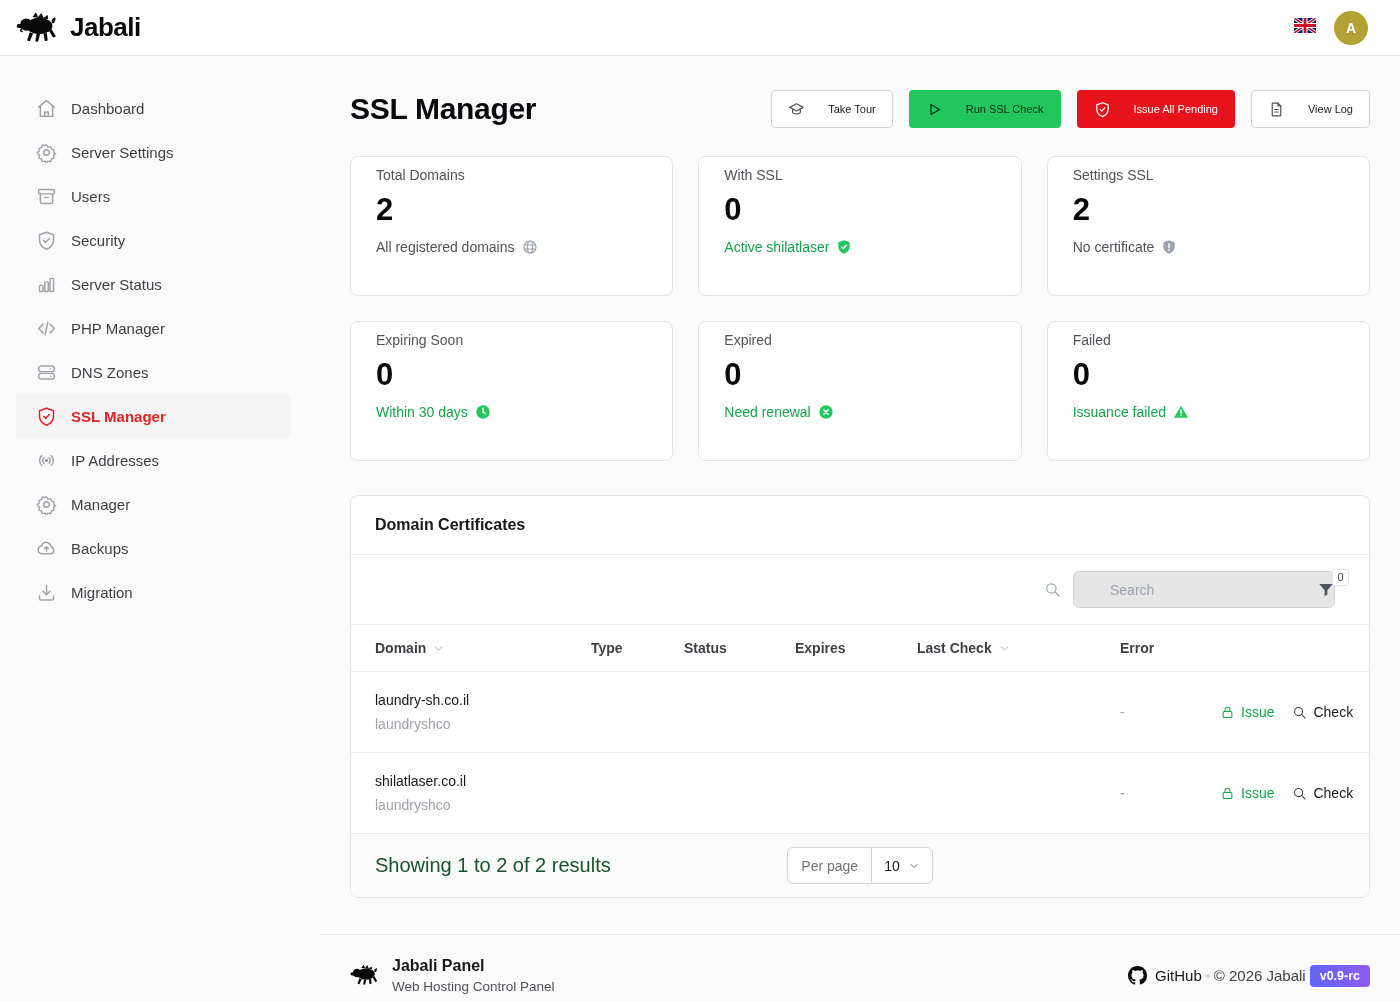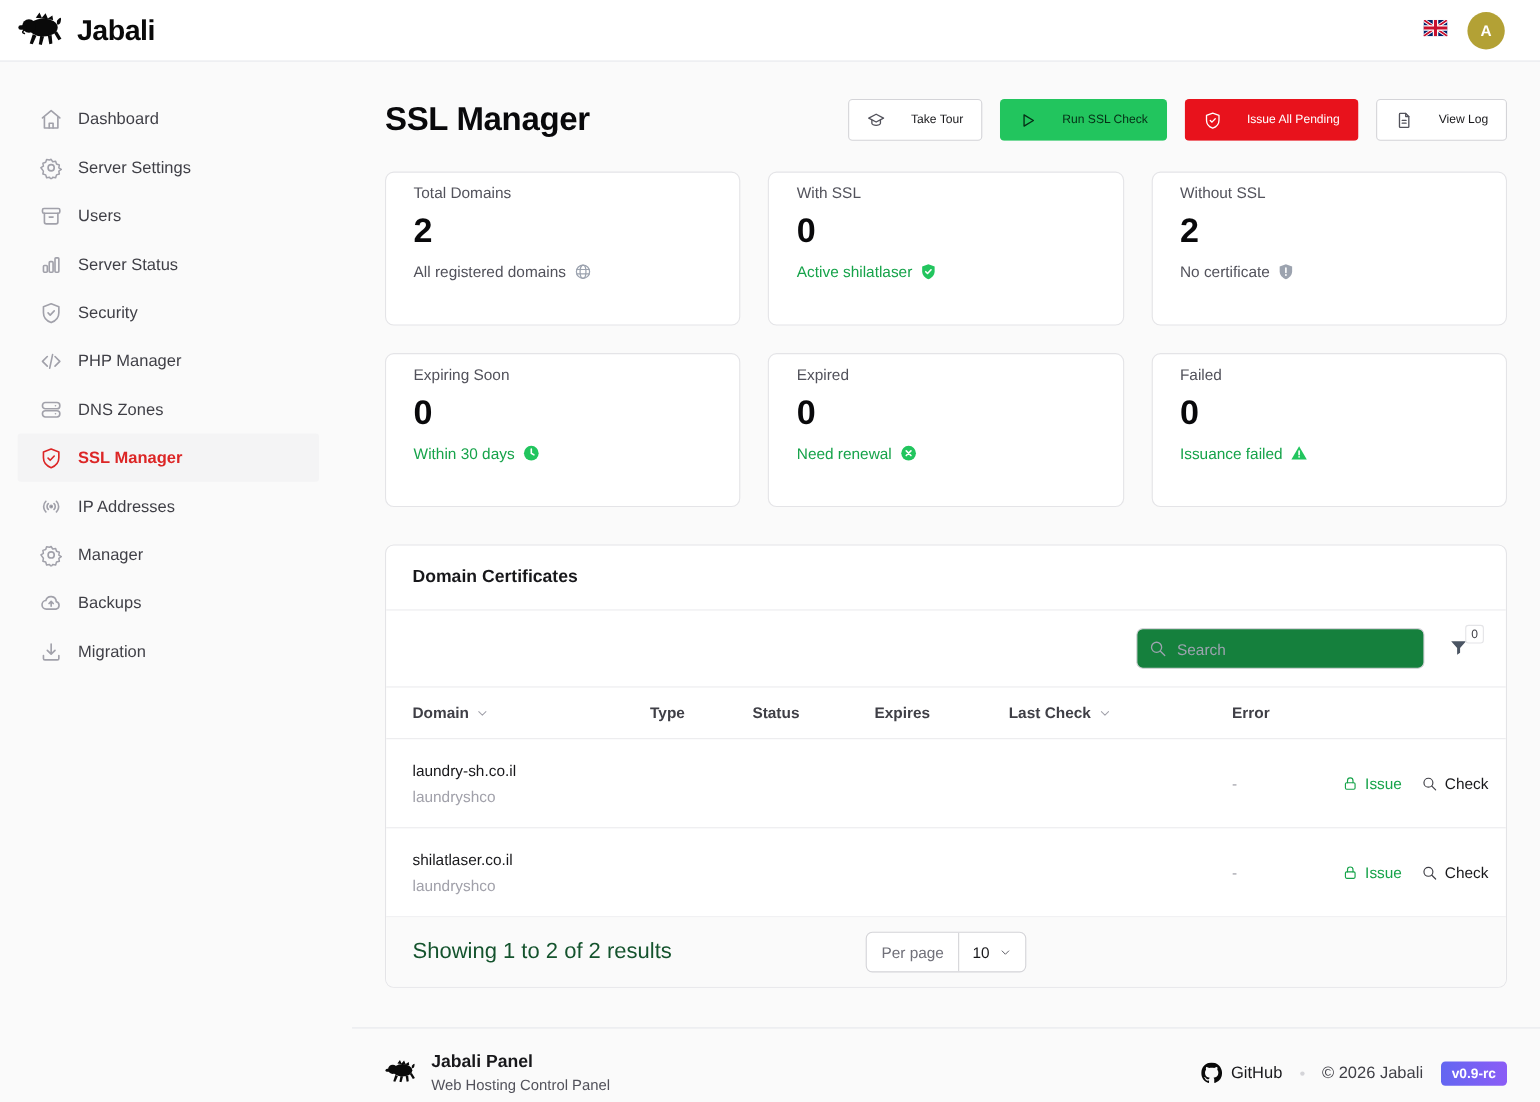--- a/index.html
+++ b/index.html
@@ -54,22 +54,22 @@
   .stat-sub svg { width:16px; height:16px; }
 
   
   .table-card { overflow:hidden; }
   .tc-head { padding:20px 24px; font-size:16px; font-weight:700; color:#18181b;
     border-bottom:1px solid #ececee; }
   .tc-toolbar { display:flex; align-items:center; justify-content:flex-end; gap:20px;
     padding:16px 24px; border-bottom:1px solid #ececee; }
   .search-box { position:relative; width:262px; }
   .search-box input { width:100%; height:37px; border:1px solid #d4d4d8; border-radius:6px;
-    padding:0 12px 0 36px; font-size:14px; color:#18181b; background:#15803d; outline:none;
-    font-family:"Liberation Sans", sans-serif; }
+    padding:0 12px 0 36px; font-size:14px; color:#18181b; background:#e5e5e5; outline:none;
+    font-family:"Liberation Sans", sans-serif;margin-left:40px; }
   .search-box input::placeholder { color:#9ca3af; }
   .search-box svg { position:absolute; left:11px; top:10px; width:17px; height:17px; stroke:#9ca3af; }
   .filter-wrap { position:relative; padding:6px 10px 2px 2px; cursor:pointer; }
   .filter-wrap .funnel { width:18px; height:18px; fill:#4b5563; }
   .filter-badge { position:absolute; top:-6px; right:-4px; min-width:17px; height:17px;
     background:#fff; border:1px solid #e4e4e7; border-radius:3px; font-size:11px; color:#3f3f46;
     display:flex; align-items:center; justify-content:center; padding:0 3px; }
 
   .trow { display:grid; grid-template-columns:216px 93px 111px 122px 203px 100px 1fr;
     align-items:center; padding:0 24px; }
@@ -95,21 +95,21 @@
   .perpage .pp-value { display:flex; align-items:center; gap:8px; padding:0 12px;
     border-left:1px solid #d4d4d8; font-size:14px; color:#18181b; cursor:pointer; }
   .perpage .pp-value svg { width:12px; height:12px; stroke:#52525b; }
 
   
   .page-footer { margin:36px -30px 0; border-top:1px solid #e5e7eb;
     padding:22px 30px 26px; display:flex; align-items:center; justify-content:space-between; }
   .pf-left { display:flex; align-items:center; gap:12px; }
   .pf-brand { font-size:16px; font-weight:700; color:#18181b; margin-bottom:4px; }
   .pf-tag { font-size:13.5px; color:#52525b; }
-  .pf-right { display:flex; align-items:center; gap:16px; }
+  .pf-right { display:flex; align-items:center; gap:4px; }
   .gh { display:inline-flex; align-items:center; gap:8px; font-size:15px; color:#18181b; cursor:pointer; }
   .dot-sep { width:4px; height:4px; border-radius:50%; background:#d4d4d8; }
   .copyright { font-size:15px; color:#3f3f46; }
   .version-badge { background:linear-gradient(90deg,#6366f1,#8b5cf6); color:#fff;
     font-size:12.5px; font-weight:600; padding:4px 10px; border-radius:4px; }
 
   svg.stroke { fill:none; stroke-width:1.7; stroke-linecap:round; stroke-linejoin:round; }
 </style>
 </head>
 <body>
@@ -169,32 +169,32 @@
     <div class="nav-item">
       <svg class="stroke" viewBox="0 0 24 24">
           <rect x="3" y="4" width="18" height="5" rx="1.5"></rect>
           <path d="M5 9v9a2 2 0 0 0 2 2h10a2 2 0 0 0 2-2V9"></path>
           <path d="M10 13h4"></path>
         </svg>
       <span>Users</span>
     </div>
     <div class="nav-item">
       <svg class="stroke" viewBox="0 0 24 24">
+          <path d="M12 2.5l8 3v6.2c0 4.8-3.4 8.5-8 10.3-4.6-1.8-8-5.5-8-10.3V5.5l8-3z"></path>
+          <path d="M8.8 12l2.2 2.2 4.2-4.4"></path>
+        </svg>
+      <span>Security</span>
+    </div>
+    <div class="nav-item">
+      <svg class="stroke" viewBox="0 0 24 24">
           <rect x="4" y="13" width="4" height="7" rx="1"></rect>
           <rect x="10" y="9" width="4" height="11" rx="1"></rect>
           <rect x="16" y="5" width="4" height="15" rx="1"></rect>
         </svg>
       <span>Server Status</span>
-    </div>
-    <div class="nav-item">
-      <svg class="stroke" viewBox="0 0 24 24">
-          <path d="M12 2.5l8 3v6.2c0 4.8-3.4 8.5-8 10.3-4.6-1.8-8-5.5-8-10.3V5.5l8-3z"></path>
-          <path d="M8.8 12l2.2 2.2 4.2-4.4"></path>
-        </svg>
-      <span>Security</span>
     </div>
     <div class="nav-item">
       <svg class="stroke" viewBox="0 0 24 24">
           <path d="M8 7l-5 5 5 5"></path>
           <path d="M16 7l5 5-5 5"></path>
           <path d="M13.5 5l-3 14"></path>
         </svg>
       <span>PHP Manager</span>
     </div>
     <div class="nav-item">
@@ -297,21 +297,21 @@
         <div class="stat-value">0</div>
         <div class="stat-sub green">
           <span>Active shilatlaser</span>
           <svg viewBox="0 0 24 24">
               <path fill="#22c55e" d="M12 1.8l8.5 3.2v6.4c0 5.1-3.6 9-8.5 10.9-4.9-1.9-8.5-5.8-8.5-10.9V5z"></path>
               <path d="M8.4 12l2.4 2.4 4.8-5" fill="none" stroke="#fff" stroke-width="2.2" stroke-linecap="round" stroke-linejoin="round"></path>
             </svg>
         </div>
       </div>
       <div class="card stat">
-        <div class="stat-label">Without SSL</div>
+        <div class="stat-label">Settings SSL</div>
         <div class="stat-value">2</div>
         <div class="stat-sub gray">
           <span>No certificate</span>
           <svg viewBox="0 0 24 24">
               <path fill="#9ca3af" d="M12 1.8l8.5 3.2v6.4c0 5.1-3.6 9-8.5 10.9-4.9-1.9-8.5-5.8-8.5-10.9V5z"></path>
               <path d="M12 7v6" stroke="#fff" stroke-width="2.2" stroke-linecap="round"></path>
               <circle cx="12" cy="16.4" r="1.3" fill="#fff"></circle>
             </svg>
         </div>
       </div>

